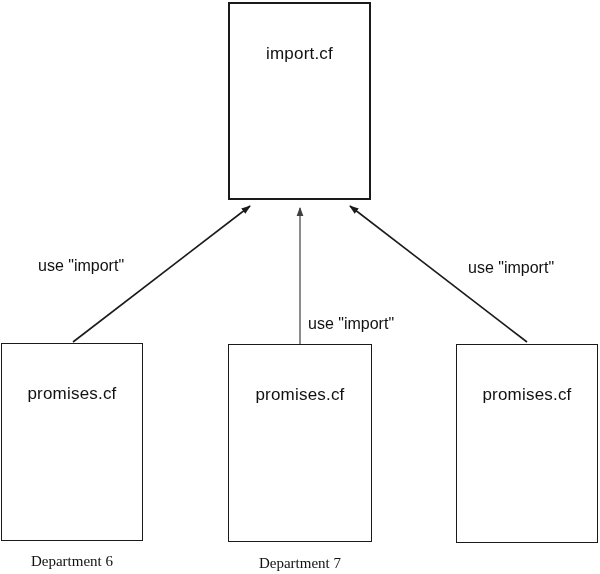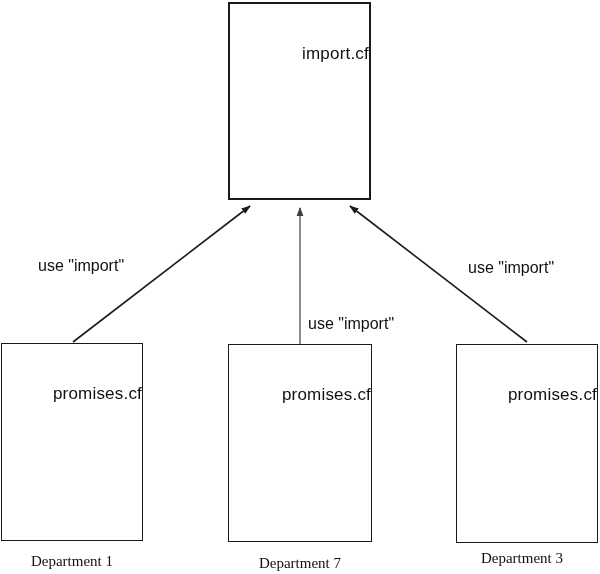--- a/index.html
+++ b/index.html
@@ -19,21 +19,21 @@
   }
   .box {
     position: absolute;
     background: #ffffff;
     box-sizing: border-box;
   }
   .box .file-label {
     display: block;
     margin-top: 40px;
     width: 100%;
-    text-align: right;
+    text-align: center;
     font-size: 17px;
     line-height: 20px;
     color: #111111;
     letter-spacing: 0.2px;
   }
   .box-top {
     left: 228px; top: 2px;
     width: 143px; height: 198px;
     border: 2px solid #1a1a1a;
   }
@@ -107,17 +107,16 @@
   </div>
 
   <div class="box box-dept3">
     <span class="file-label">promises.cf</span>
   </div>
 
   <div class="edge-label edge-label-left">use "import"</div>
   <div class="edge-label edge-label-middle">use "import"</div>
   <div class="edge-label edge-label-right">use "import"</div>
 
-  <div class="dept-caption caption-1">Department 1</div>
+  <div class="dept-caption caption-1">Department 6</div>
   <div class="dept-caption caption-2">Department 7</div>
-  <div class="dept-caption caption-3">Department 3</div>
 
 </div>
 
 </body></html>

